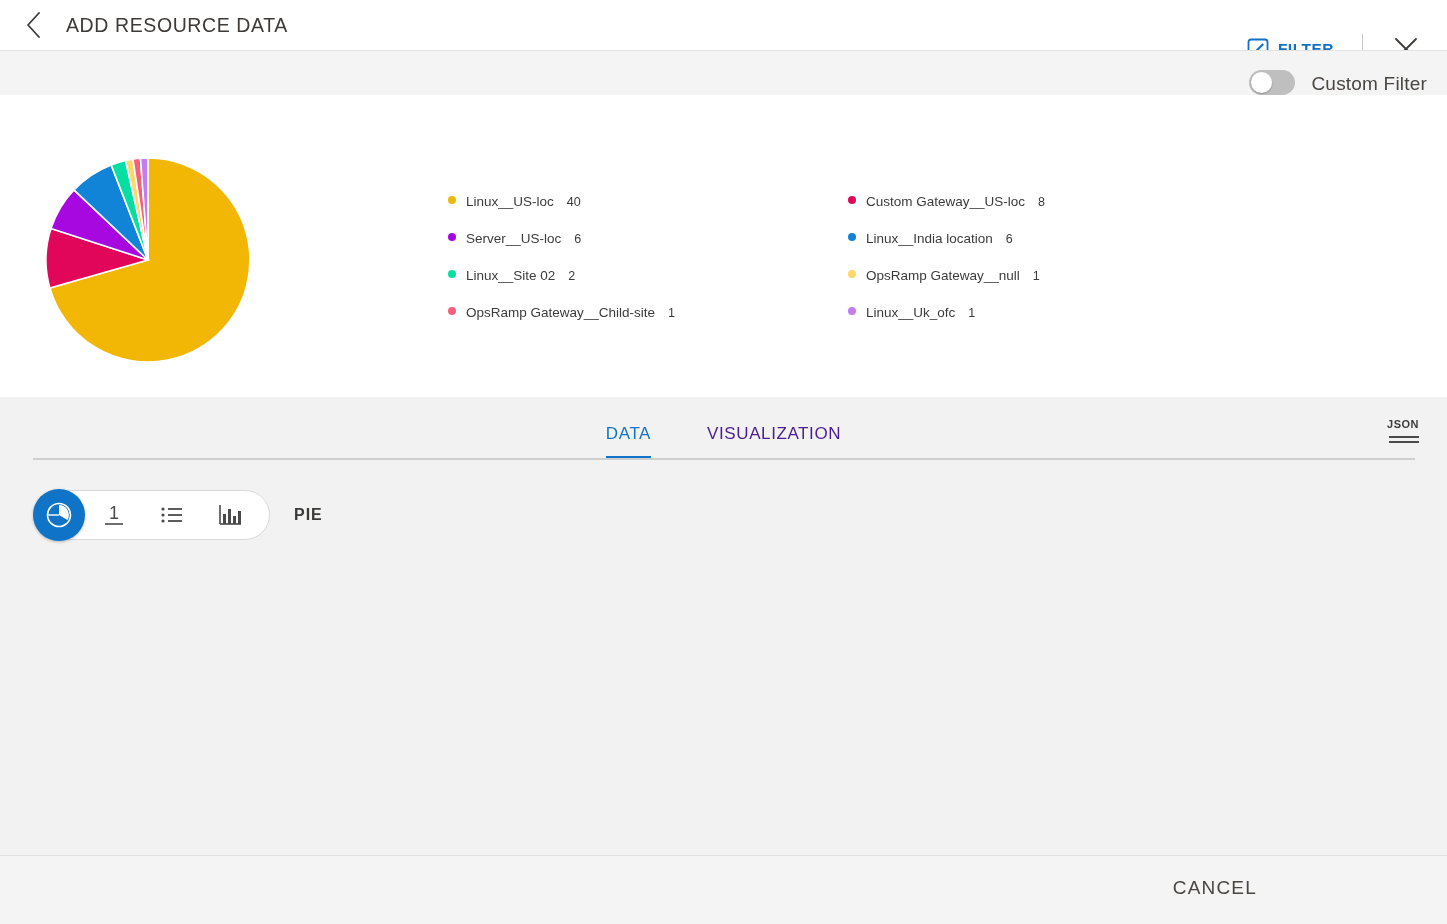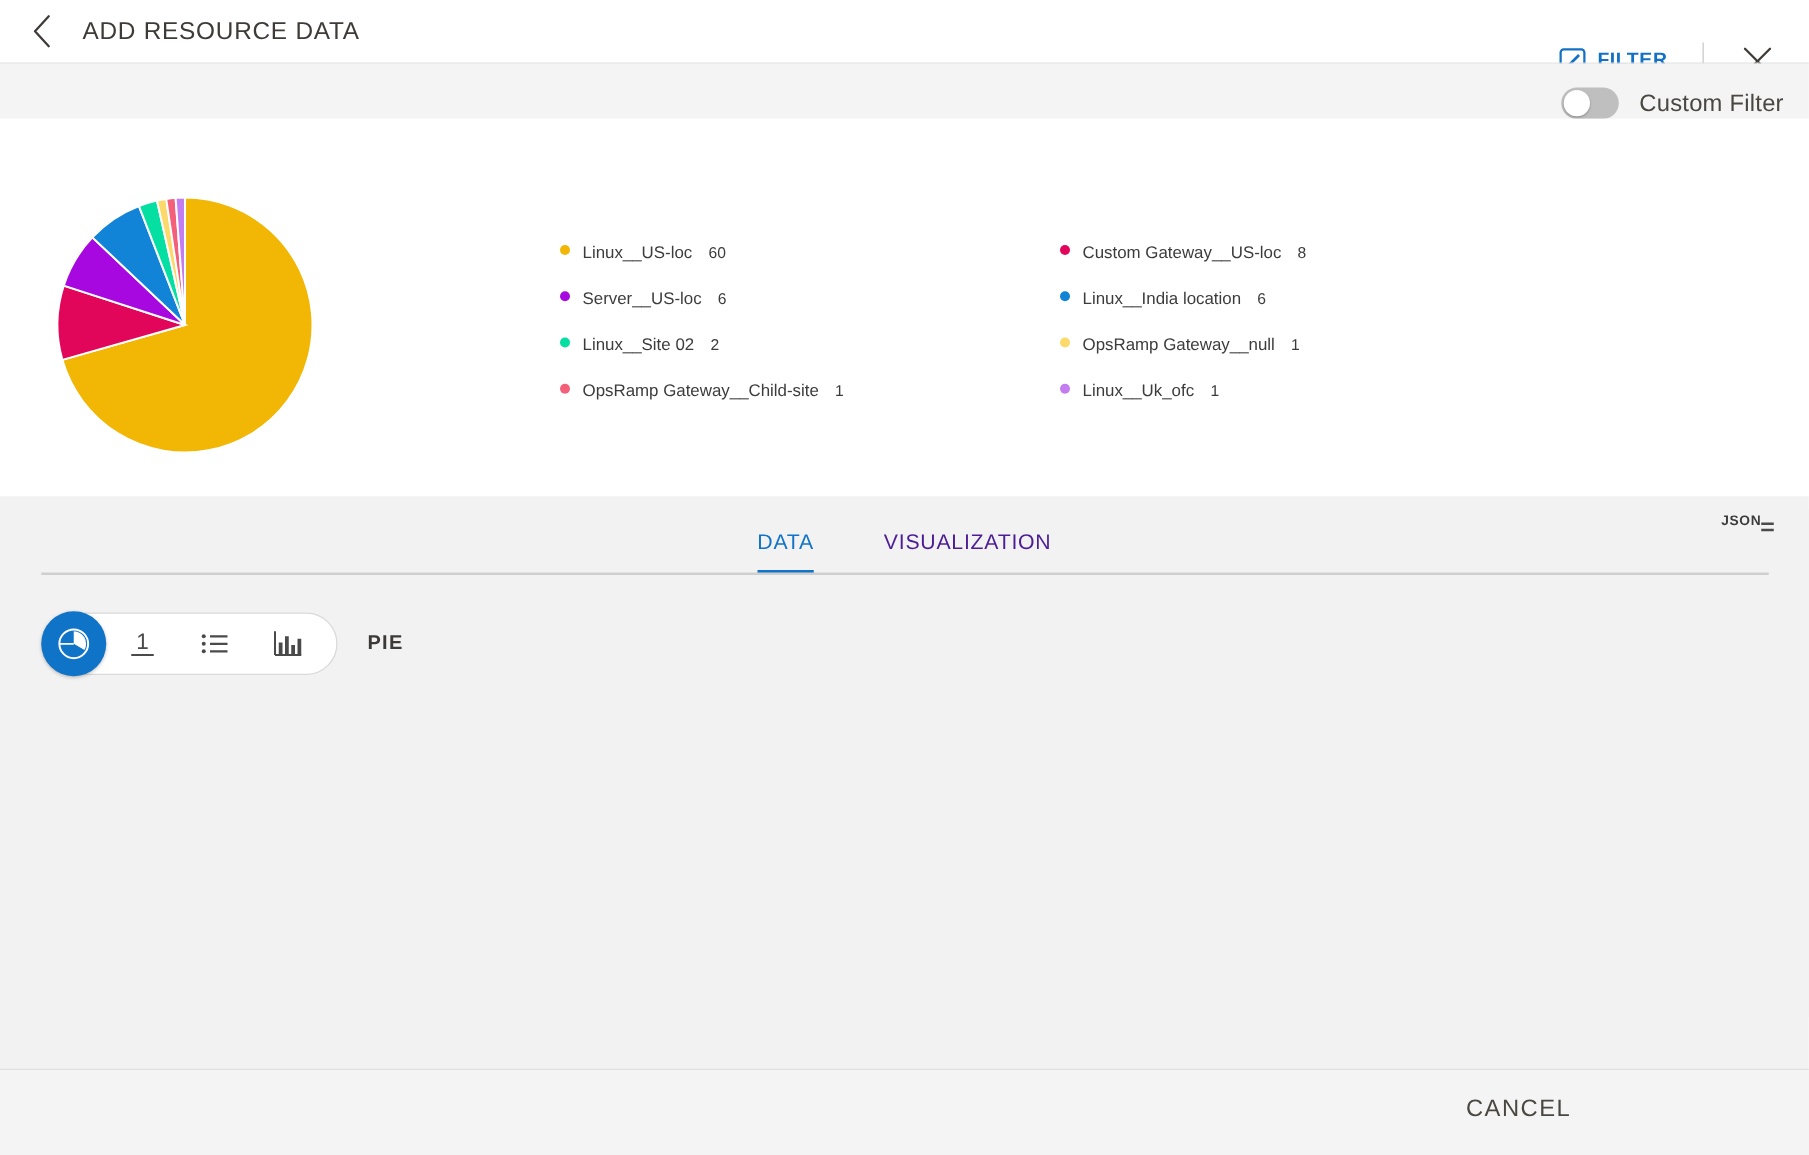--- a/index.html
+++ b/index.html
@@ -89,21 +89,21 @@
   }
   .tab.active{color:#1274c8;}
   .tab.active::after{
     content:"";position:absolute;left:0;right:0;bottom:-1px;height:3px;background:#1274c8;
   }
   .tabs-rule{
     position:absolute;left:33px;top:61px;width:1382px;height:1.5px;background:#cfcfcf;
   }
   .json-icon{
     position:absolute;right:28px;top:15px;width:42px;height:38px;cursor:pointer;
-    display:flex;flex-direction:row;align-items:flex-start;justify-content:center;
+    display:flex;flex-direction:column;align-items:flex-end;justify-content:center;
   }
   .json-txt{font-size:11px;font-weight:bold;color:#3c3c3c;letter-spacing:.5px;line-height:11px;}
   .json-lines{width:30px;margin-top:3px;}
   .json-lines div{height:2px;background:#4a4a4a;margin-top:3px;}
 
   
   .ctype-row{position:absolute;left:33px;top:93px;display:flex;align-items:center;}
   .ctype-pill{
     height:50px;border:1px solid #d9d9d9;border-radius:25px;background:#ffffff;
     display:flex;align-items:center;padding-right:10px;box-sizing:border-box;
@@ -186,21 +186,21 @@
           <path d="M0 0 L-7.53 -101.72 A102 102 0 0 1 -0.00 -102.00 Z" fill="#c37df0" stroke="#ffffff" stroke-width="1.6"></path>
         </g>
     </svg>
   </div>
 
   <div class="legend">
     <div class="legend-col">
       <div class="legend-item">
         <span class="legend-dot" style="background:#f2b705"></span>
         <span class="legend-name">Linux__US-loc</span>
-        <span class="legend-val">60</span>
+        <span class="legend-val">40</span>
       </div>
       <div class="legend-item">
         <span class="legend-dot" style="background:#a708e0"></span>
         <span class="legend-name">Server__US-loc</span>
         <span class="legend-val">6</span>
       </div>
       <div class="legend-item">
         <span class="legend-dot" style="background:#05dfa2"></span>
         <span class="legend-name">Linux__Site 02</span>
         <span class="legend-val">2</span>

